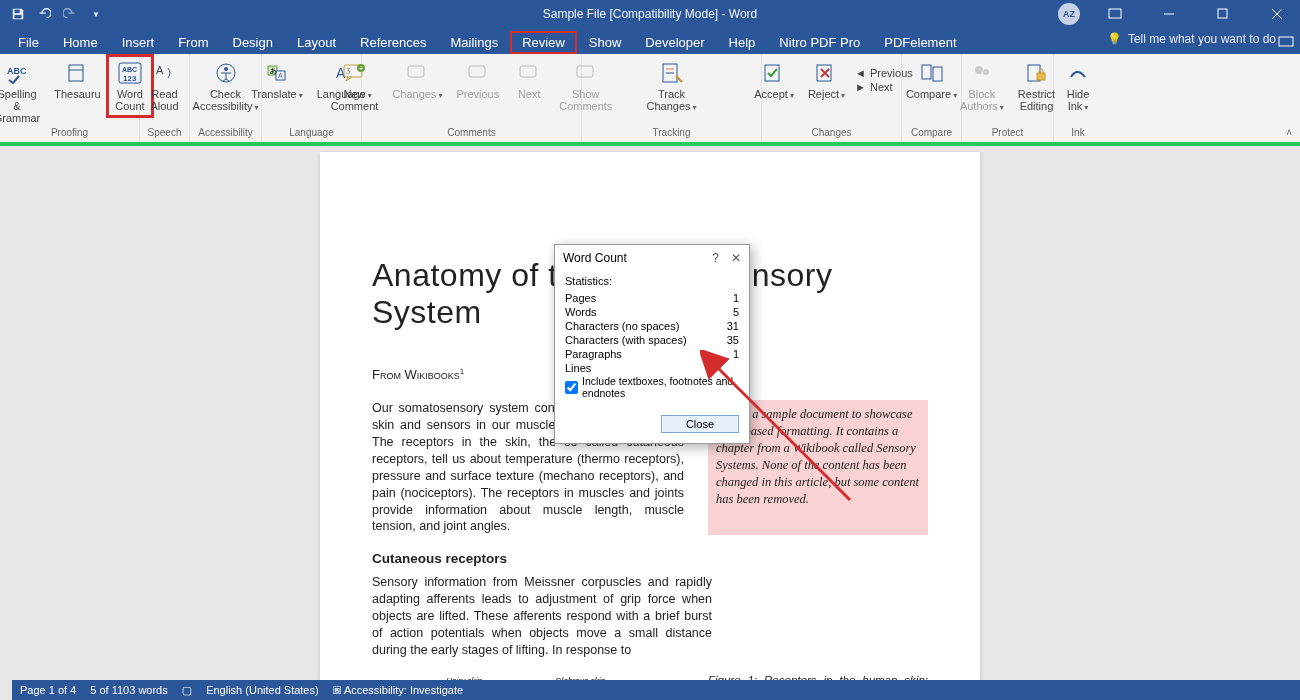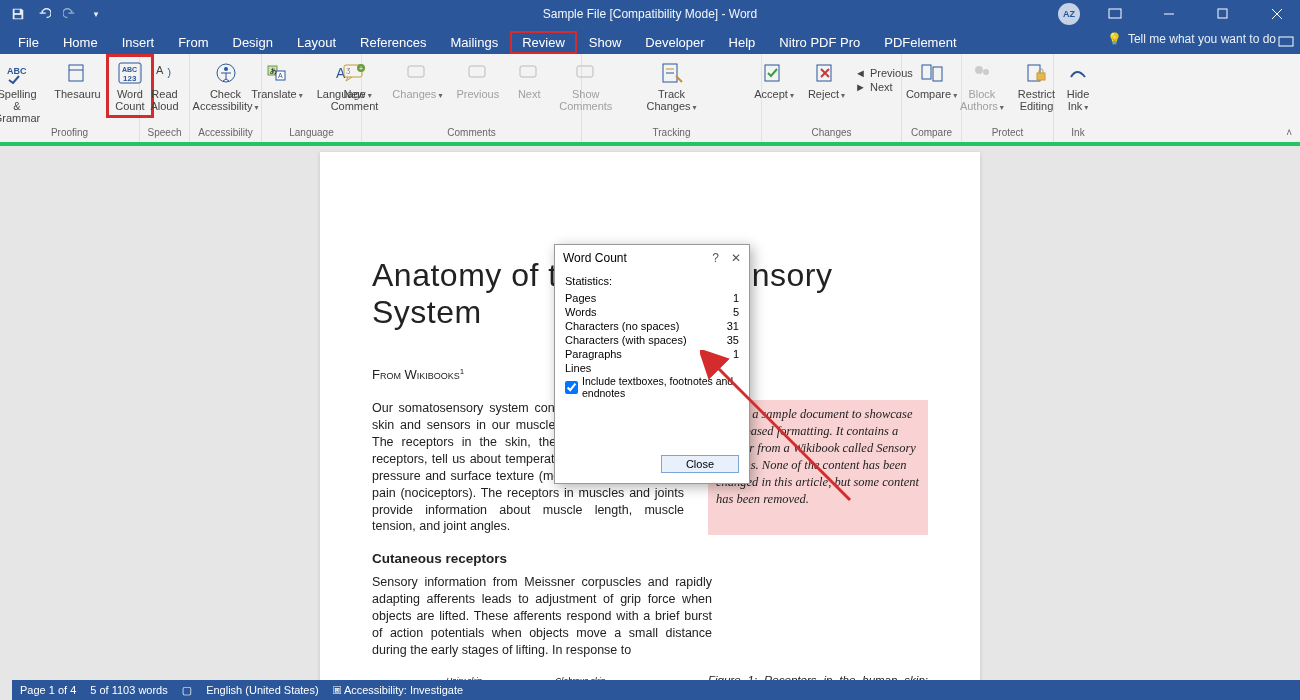--- a/index.html
+++ b/index.html
@@ -41,21 +41,21 @@
   .fig-svg { flex:1; height:100px;}
   .fig-cap { width:220px; font-style:italic; font-size:11.5px; text-align:justify; line-height:1.35;}
   .dialog { position:absolute; left:554px; top:244px; width:196px; background:#fff; border:1px solid #999; box-shadow:3px 3px 12px rgba(0,0,0,0.3); font-size:11px; z-index:50;}
   .dlg-title { display:flex; justify-content:space-between; align-items:center; padding:6px 8px; font-size:12px;}
   .dlg-title .rbtns { display:flex; gap:12px; color:#555;}
   .dlg-body { padding:4px 10px 10px;}
   .dlg-body .hdr { font-size:11px; margin-bottom:4px;}
   .stat-row { display:flex; justify-content:space-between; padding:1px 0;}
   .chk-row { display:flex; align-items:center; gap:4px; margin-top:0; font-size:10.5px;}
   .dlg-ftr { display:flex; justify-content:flex-end; padding:6px 10px 10px;}
-  .dlg-ftr button { font-size:11px; padding:2px 24px; border:1px solid #7aa7d8; background:#e8f0fb;margin-top:40px;}
+  .dlg-ftr button { font-size:11px; padding:2px 24px; border:1px solid #7aa7d8; background:#e8f0fb;}
   .arrow { position:absolute; left:700px; top:350px; z-index:60; pointer-events:none;}
   .statusbar { position:absolute; bottom:0; left:12px; right:0; height:20px; background:#2b579a; color:#fff; font-size:11px; display:flex; align-items:center; padding:0 8px; justify-content:space-between;}
   .statusbar .left { display:flex; gap:14px; align-items:center;}
   .statusbar .right { display:flex; gap:10px; align-items:center;}
   .zoom-slider { width:80px; height:3px; background:#9db6da; position:relative;}
   .zoom-slider::before { content:""; position:absolute; left:50%; top:-3px; width:6px; height:9px; background:#fff;}
   select.markup { font-size:11px; height:18px; width:100px;}
 </style>
 </head>
 <body>

